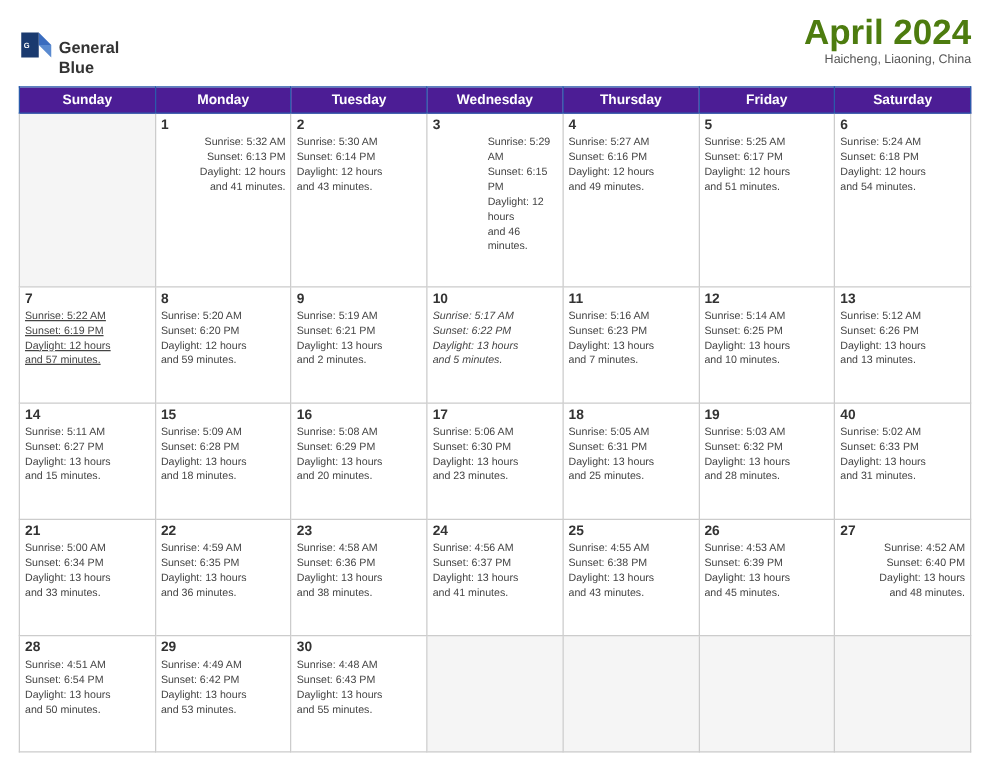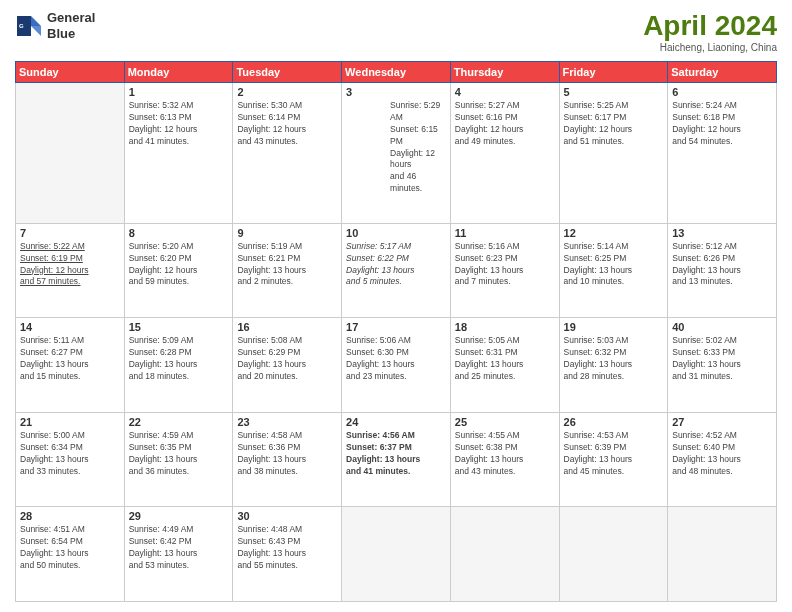--- a/index.html
+++ b/index.html
@@ -26,20 +26,21 @@
     .logo {
       display: flex;
       align-items: center;
       gap: 4px;
     }
     .logo-text {
       font-size: 13px;
       font-weight: bold;
       color: #333;
       line-height: 1.2;
+      margin-top: 20px;
     }
     .logo-icon {
       width: 28px;
       height: 28px;
     }
     .title-block {
       text-align: right;
     }
     .month-title {
       font-size: 28px;
@@ -50,25 +51,25 @@
       font-size: 10px;
       color: #555;
     }
     .calendar {
       flex: 1;
       border-collapse: collapse;
       width: 100%;
       table-layout: fixed;
     }
     .calendar th {
-      background-color: #ef4444;
+      background-color: #4c1d95;
       color: #fff;
       font-size: 11px;
       padding: 4px 3px;
-      text-align: left;
+      text-align: center;
       border: 1px solid #2a5aaa;
       margin-top: 38px;
     }
     .calendar td {
       vertical-align: top;
       padding: 3px 4px;
       border: 1px solid #ccc;
       font-size: 9px;
       color: #444;
       background: #fff;
@@ -122,21 +123,21 @@
           <th>Thursday</th>
           <th>Friday</th>
           <th>Saturday</th>
         </tr>
     </thead>
     <tbody id="calendar-body">
         <tr>
           <td class="empty"></td>
           <td>
             <div class="day-num">1</div>
-            <div class="day-info" style="white-space: pre-line;">Sunrise: 5:32 AM
+            <div class="day-info" style="white-space: pre-line; text-align: right;">Sunrise: 5:32 AM
 Sunset: 6:13 PM
 Daylight: 12 hours
 and 41 minutes.</div>
           </td>
           <td>
             <div class="day-num">2</div>
             <div class="day-info" style="white-space: pre-line;">Sunrise: 5:30 AM
 Sunset: 6:14 PM
 Daylight: 12 hours
 and 43 minutes.</div>
@@ -289,42 +290,42 @@
           </td>
           <td>
             <div class="day-num">23</div>
             <div class="day-info" style="white-space: pre-line;">Sunrise: 4:58 AM
 Sunset: 6:36 PM
 Daylight: 13 hours
 and 38 minutes.</div>
           </td>
           <td>
             <div class="day-num">24</div>
-            <div class="day-info" style="white-space: pre-line; font-weight: bold;">Sunrise: 4:56 AM
+            <div class="day-info" style="white-space: pre-line;">Sunrise: 4:56 AM
 Sunset: 6:37 PM
 Daylight: 13 hours
 and 41 minutes.</div>
           </td>
           <td>
             <div class="day-num">25</div>
             <div class="day-info" style="white-space: pre-line;">Sunrise: 4:55 AM
 Sunset: 6:38 PM
 Daylight: 13 hours
 and 43 minutes.</div>
           </td>
           <td>
             <div class="day-num">26</div>
             <div class="day-info" style="white-space: pre-line;">Sunrise: 4:53 AM
 Sunset: 6:39 PM
 Daylight: 13 hours
 and 45 minutes.</div>
           </td>
           <td>
             <div class="day-num">27</div>
-            <div class="day-info" style="white-space: pre-line;">Sunrise: 4:52 AM
+            <div class="day-info" style="white-space: pre-line; text-align: right;">Sunrise: 4:52 AM
 Sunset: 6:40 PM
 Daylight: 13 hours
 and 48 minutes.</div>
           </td>
         </tr>
         <tr>
           <td>
             <div class="day-num">28</div>
             <div class="day-info" style="white-space: pre-line;">Sunrise: 4:51 AM
 Sunset: 6:54 PM

